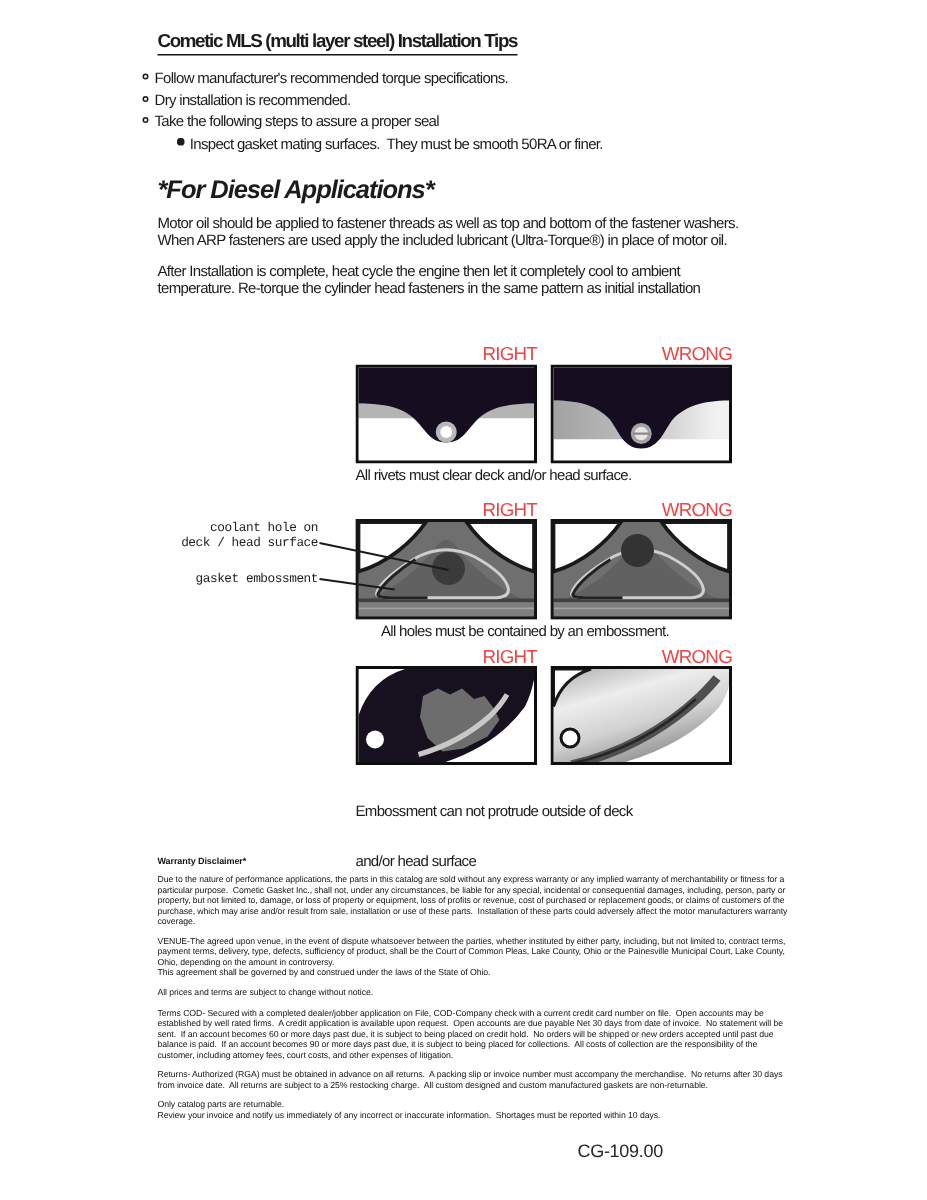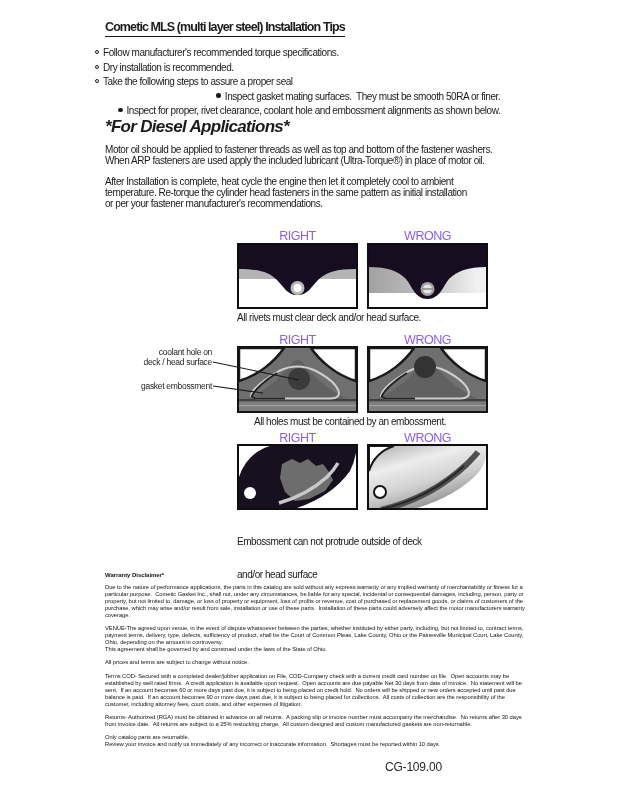--- a/index.html
+++ b/index.html
@@ -17,27 +17,27 @@
   .m-h{display:inline-block;width:4px;height:4px;border:1px solid #1b1b1b;border-radius:50%;
        margin-right:4px;vertical-align:2px;}
   .m-f{display:inline-block;width:4.5px;height:4.5px;background:#1b1b1b;border-radius:50%;
        margin-right:4px;vertical-align:2px;}
 
   .diesel{left:105px;top:117px;font-size:10px;letter-spacing:-0.45px;}
   .diesel h2{font-size:17px;letter-spacing:-0.7px;margin-bottom:7px;font-style:italic;}
   .para{margin-bottom:9px;}
   .ln{line-height:11.3px;white-space:pre;}
 
-  .pairlabel{width:121px;text-align:center;font-size:12.5px;letter-spacing:-0.5px;color:#8b5cf6;}
+  .pairlabel{width:121px;text-align:right;font-size:12.5px;letter-spacing:-0.5px;color:#ef4444;}
   .panel{width:121px;}
   .panel svg{display:block;width:121px;}
   .cap{font-weight:normal;font-size:10px;letter-spacing:-0.45px;white-space:pre;}
   .cap2{line-height:11px;}
 
-  .sidelabel{font-size:8.5px;letter-spacing:-0.3px;color:#1d1d1d;white-space:pre;}
+  .sidelabel{font-size:8.5px;letter-spacing:-0.3px;color:#1d1d1d;white-space:pre;font-family:Liberation Mono, monospace;}
   .r{width:97px;text-align:right;}
 
   .legal{left:105px;top:572px;width:424px;font-size:5.8px;line-height:7.1px;
          letter-spacing:-0.05px;color:#141414;}
   .legal h3{font-size:6px;margin-bottom:4.5px;}
   .legal p{margin-bottom:6px;white-space:pre-wrap;}
 
   .footer{left:385px;top:760px;font-size:12px;letter-spacing:-0.2px;color:#262626;}
 </style>
 </head>
@@ -45,33 +45,31 @@
 
 <div class="abs title">
   <span class="u">Cometic MLS (multi layer steel) Installation Tips</span>
 </div>
 
 <div class="abs tips">
   <div class="tip"><span class="m-h"></span><span>Follow manufacturer's recommended torque specifications.</span></div>
   <div class="tip"><span class="m-h"></span><span>Dry installation is recommended.</span></div>
   <div class="tip"><span class="m-h"></span><span>Take the following steps to assure a proper seal</span></div>
   <div class="tip sub"><span class="m-f"></span><span>Inspect gasket mating surfaces.  They must be smooth 50RA or finer.</span></div>
-  <div class="tip sub"><span class="m-f"></span><span>Inspect for proper, rivet clearance, coolant hole and embossment alignments as shown below.</span></div>
 </div>
 
 <div class="abs diesel">
   <h2>*For Diesel Applications*</h2>
   <div class="para">
     <div class="ln">Motor oil should be applied to fastener threads as well as top and bottom of the fastener washers.</div>
     <div class="ln">When ARP fasteners are used apply the included lubricant (Ultra-Torque®) in place of motor oil.</div>
   </div>
   <div class="para">
     <div class="ln">After Installation is complete, heat cycle the engine then let it completely cool to ambient</div>
     <div class="ln">temperature. Re-torque the cylinder head fasteners in the same pattern as initial installation</div>
-    <div class="ln">or per your fastener manufacturer's recommendations.</div>
   </div>
 </div>
 
 <div class="abs pairlabel" style="left:237px;top:229px">RIGHT</div>
 <div class="abs pairlabel" style="left:367px;top:229px">WRONG</div>
 
 <div class="abs panel" style="left:237px;top:243px">
   <svg viewBox="0 0 121 66">
     <rect x="0" y="0" width="121" height="66" fill="#ffffff"></rect>
     <rect x="2" y="26" width="117" height="10" fill="#b4b4b4"></rect>

